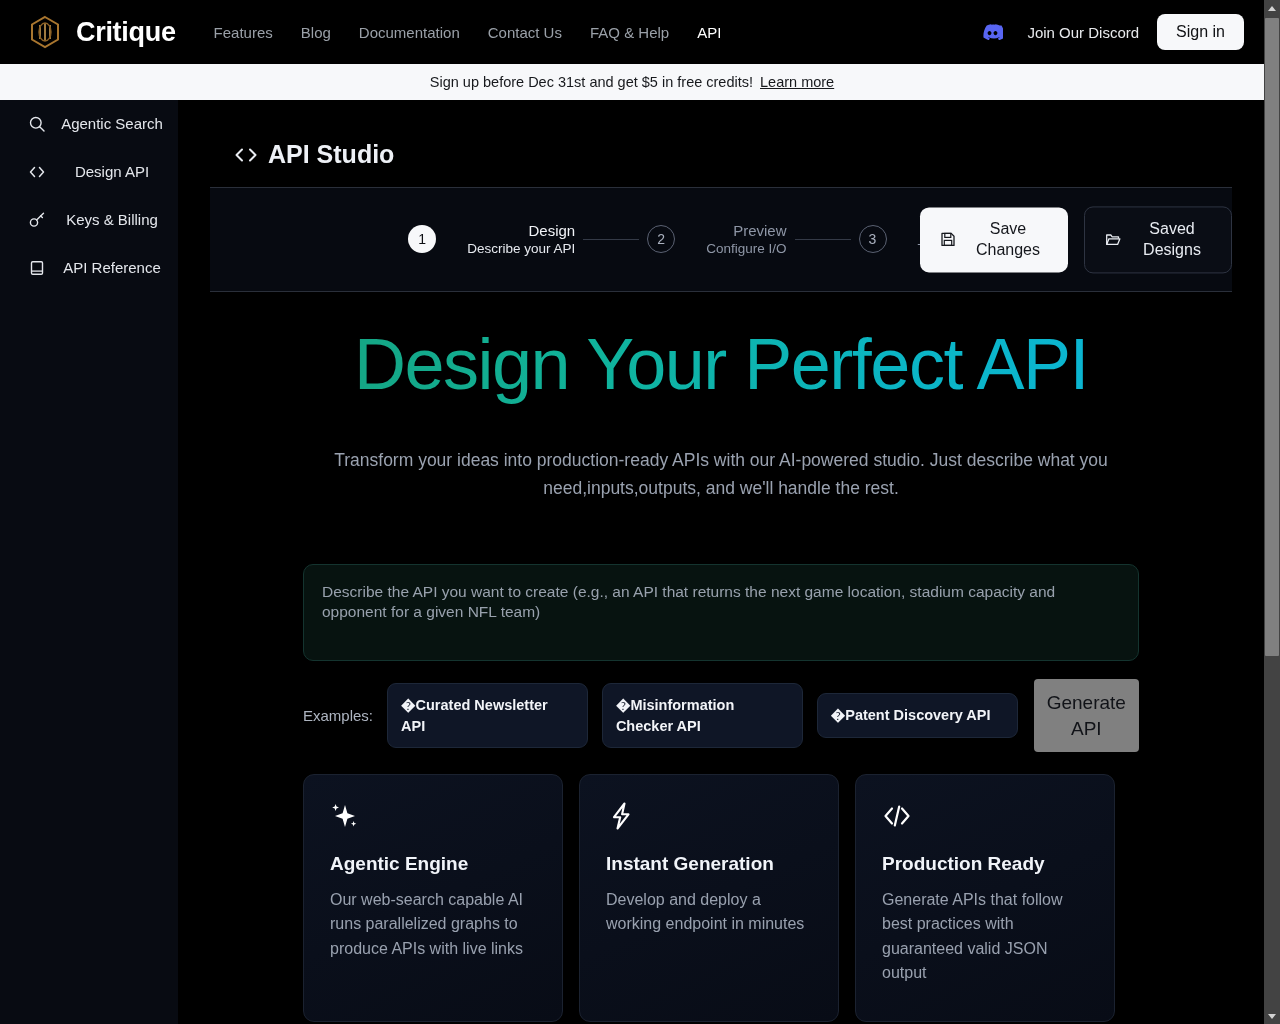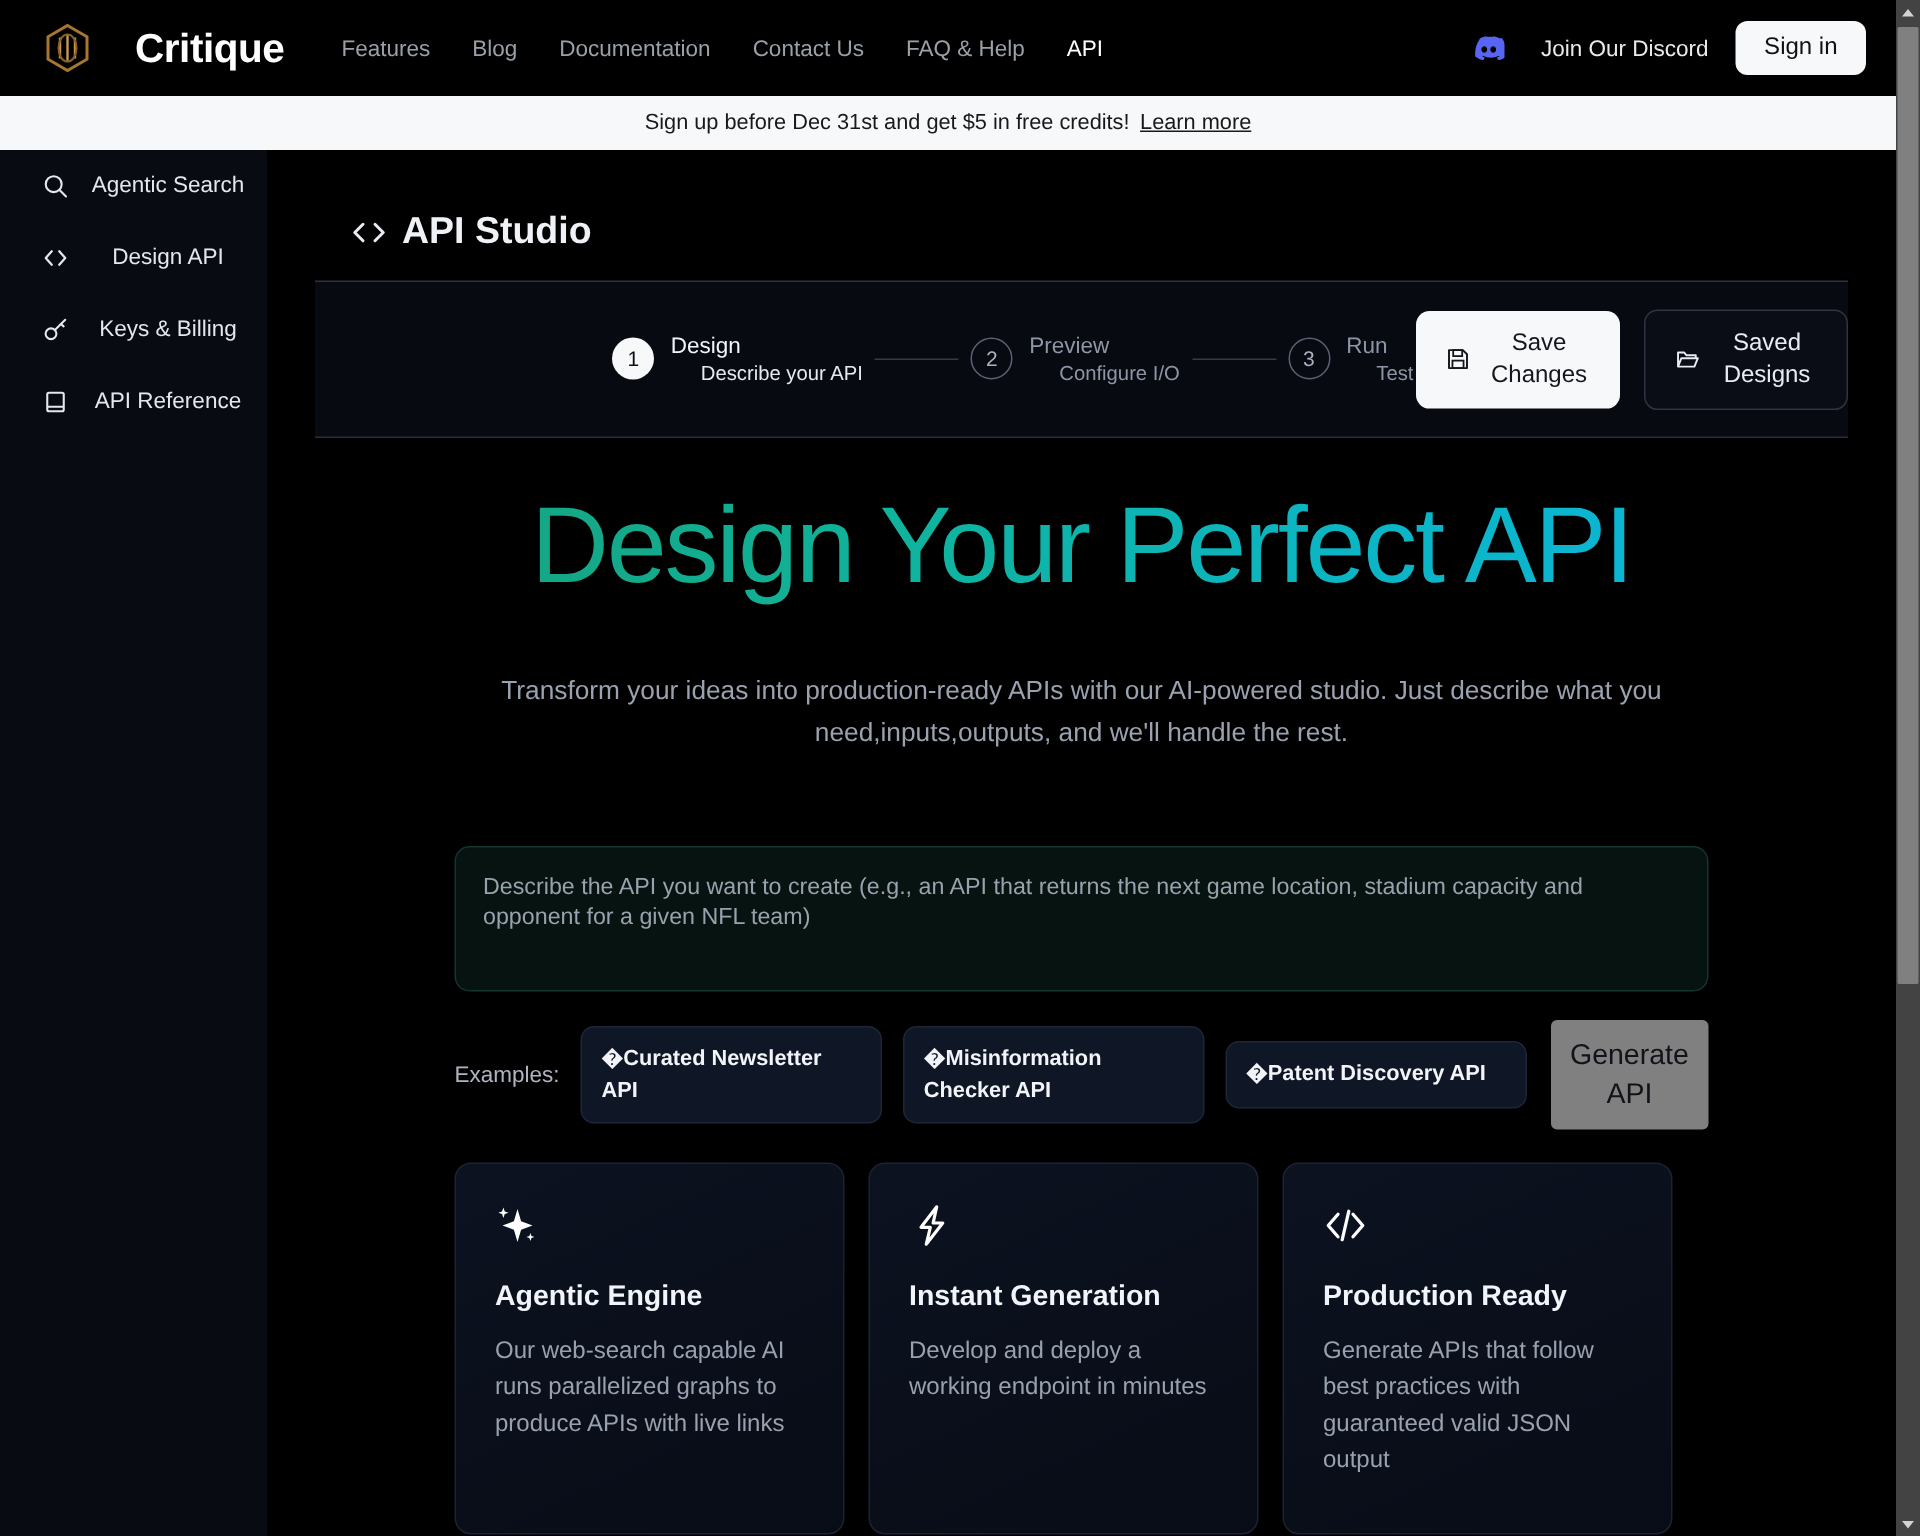--- a/index.html
+++ b/index.html
@@ -27,21 +27,21 @@
     width: 1264px;
     height: 64px;
     background: #000000;
     display: flex;
     align-items: center;
     padding: 0 20px 0 28px;
   }
   .brand {
     display: flex;
     align-items: center;
-    gap: 28px;
+    gap: 14px;
     margin-right: 38px;
   }
   .logo-mark { width: 34px; height: 34px; display: block; }
   .brand-name {
     font-size: 27px;
     font-weight: bold;
     color: #ffffff;
     letter-spacing: -0.3px;
   }
   .nav-links {
@@ -176,21 +176,21 @@
     width: 28px; height: 28px;
     border-radius: 50%;
     display: flex;
     align-items: center;
     justify-content: center;
     font-size: 14px;
     flex: 0 0 28px;
   }
   .step-circle.on { background: #f7f8fa; color: #0d0f14; }
   .step-circle.off { background: transparent; border: 1px solid #5a6172; color: #aab1bf; }
-  .step-txt { text-align: left; line-height: 1.28; }
+  .step-txt { text-align: right; line-height: 1.28; }
   .step-name { font-size: 15px; display: block; }
   .step-sub { font-size: 13.5px; display: block; margin-left: 20px; }
   .step.on .step-name { color: #f2f4f8; }
   .step.on .step-sub  { color: #e6e9ef; }
   .step.off .step-name { color: #8e96a6; }
   .step.off .step-sub  { color: #8e96a6; }
   .step-line {
     width: 56px;
     height: 1px;
     background: #343a47;
@@ -210,21 +210,21 @@
     display: flex;
     align-items: center;
     gap: 12px;
     border-radius: 9px;
     padding: 11px 20px;
     font-size: 16px;
     line-height: 1.35;
     text-align: center;
     cursor: pointer;
     font-family: "Liberation Sans", sans-serif;
-    width: 136px;
+    width: 148px;
     justify-content: center;
   }
   .act-btn .bi { flex: 0 0 16px; width: 16px; height: 16px; display: block; }
   .act-primary { background: #f7f8fa; color: #15171c; border: none; }
   .act-ghost { background: #0a0d15; color: #e8ebf1; border: 1px solid #2e3442; }
 
   
   .hero { position: relative; text-align: center; margin-top: 36px; }
   .hero-title {
     font-size: 72px;

